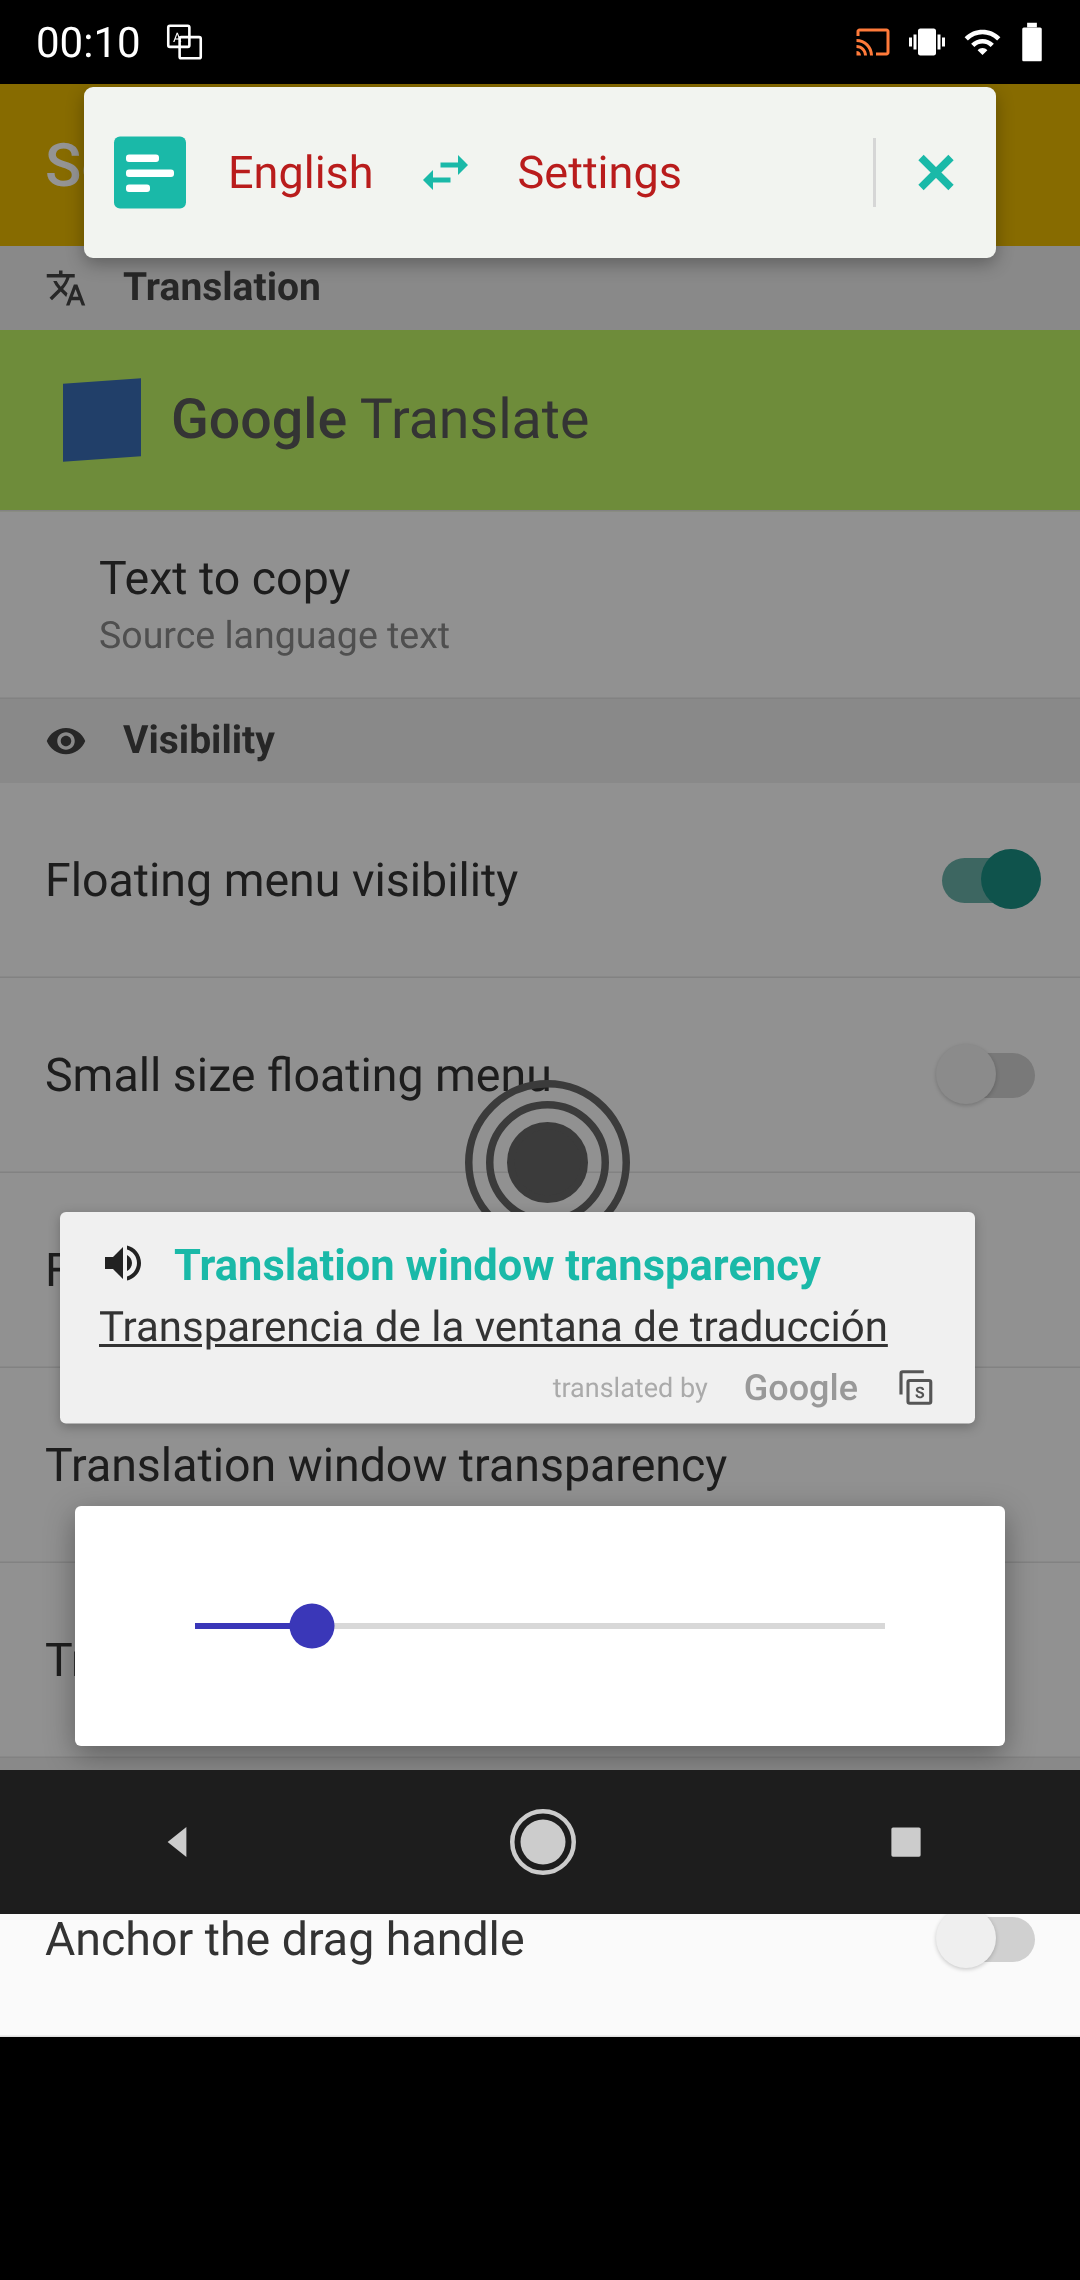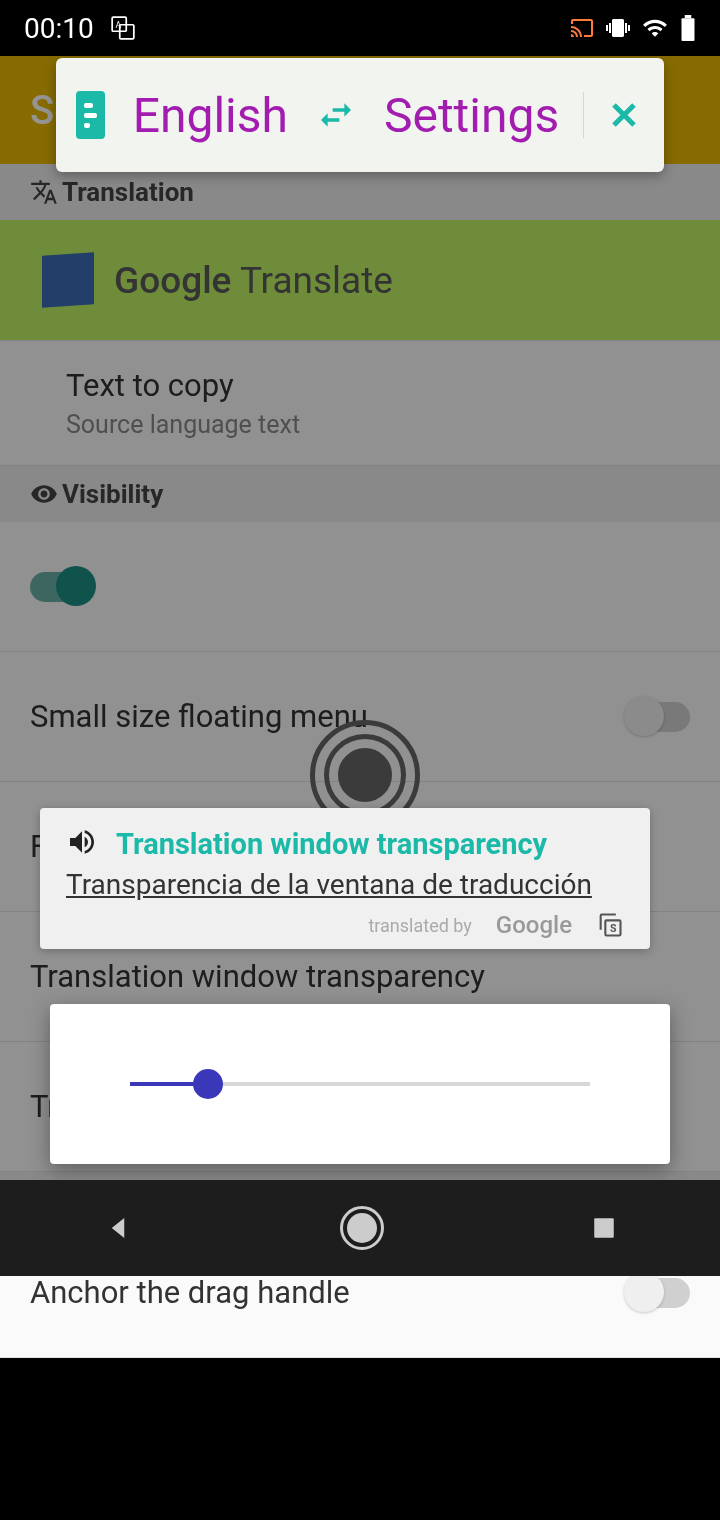--- a/index.html
+++ b/index.html
@@ -12,21 +12,21 @@
   .status-left { display: flex; align-items: center; gap: 16px; }
   .status-right { display: flex; align-items: center; gap: 12px; }
   .status-icon { display: inline-flex; }
   
   
   .bg-page { position: absolute; top: 56px; left: 0; right: 0; bottom: 96px; background: #fafafa; }
   
   .app-bar { height: 108px; background: #e8b800; display: flex; align-items: center; padding: 0 30px; }
   .app-bar-title { font-size: 40px; color: #fff; font-weight: 500; }
   
-  .section-header { height: 56px; background: #ededed; display: flex; align-items: center; padding: 0 30px; gap: 4px; font-size: 26px; font-weight: 700; color: #444; }
+  .section-header { height: 56px; background: #ededed; display: flex; align-items: center; padding: 0 30px; gap: 24px; font-size: 26px; font-weight: 700; color: #444; }
   
   .setting-row { background: #fafafa; padding: 26px 30px; display: flex; align-items: center; justify-content: space-between; border-bottom: 1px solid #e0e0e0; }
   .setting-title { font-size: 31px; color: #333; }
   .setting-sub { font-size: 25px; color: #888; margin-top: 6px; }
   .setting-text { display: flex; flex-direction: column; margin-left: 36px; }
   .google-translate-row { padding: 34px 42px; display: flex; align-items: center; gap: 20px; border-bottom: 1px solid #e0e0e0; background: #bef264; }
   .gt-logo { width: 52px; height: 52px; background: #3a6db5; position: relative; display: inline-block; transform: skewY(-4deg); }
   .gt-text { font-size: 37px; color: #5a5a5a; }
   .gt-text .bold { font-weight: 500; }
   
@@ -43,21 +43,21 @@
   .r2 { left: 14px; top: 14px; width: 82px; height: 82px; }
   .r3 { left: 28px; top: 28px; width: 54px; height: 54px; background: #666; }
   
   
   .dim { position: absolute; top: 0; left: 0; right: 0; bottom: 0; background: rgba(0,0,0,0.42); z-index: 20; }
   
   
   .translate-bar { position: absolute; top: 58px; left: 56px; right: 56px; height: 114px; background: #f2f4f0; border-radius: 6px; box-shadow: 0 4px 12px rgba(0,0,0,0.3); z-index: 50; display: flex; align-items: center; padding: 0 20px; }
   .tb-flag { width: 48px; height: 48px; background: #1ab9a8; border-radius: 4px; margin-right: 28px; display: flex; flex-direction: column; justify-content: center; align-items: flex-start; padding: 8px; gap: 5px; }
   .tb-flag-line { height: 5px; background: #fff; border-radius: 2px; }
-  .tb-lang { font-size: 48px; color: #a21caf; }
+  .tb-lang { font-size: 30px; color: #b91c1c; }
   .tb-swap { margin: 0 28px; color: #1ab9a8; display: flex; align-items: center; }
   .tb-divider { width: 2px; height: 46px; background: #d6d6d6; margin: 0 20px 0 24px; }
   .tb-close { color: #1ab9a8; display: flex; align-items: center; }
   .tb-spacer { flex: 1; }
   
   
   .trans-card { position: absolute; top: 808px; left: 40px; right: 70px; background: #f0f0f0; border-radius: 4px; box-shadow: 0 2px 8px rgba(0,0,0,0.25); z-index: 50; padding: 18px 26px 10px; }
   .trans-top { display: flex; align-items: center; gap: 18px; }
   .trans-src { font-size: 29px; font-weight: 700; color: #1ab9a8; }
   .trans-dst { font-size: 28px; color: #333; margin-top: 6px; margin-left: 0; text-decoration: underline; }
@@ -143,20 +143,21 @@
     </div>
 
     <div class="section-header">
       <svg width="28" height="28" viewBox="0 0 24 24" fill="#444">
           <path d="M12 4.5C7 4.5 2.73 7.61 1 12c1.73 4.39 6 7.5 11 7.5s9.27-3.11 11-7.5c-1.73-4.39-6-7.5-11-7.5zM12 17c-2.76 0-5-2.24-5-5s2.24-5 5-5 5 2.24 5 5-2.24 5-5 5zm0-8c-1.66 0-3 1.34-3 3s1.34 3 3 3 3-1.34 3-3-1.34-3-3-3z"></path>
         </svg>
       <span>Visibility</span>
     </div>
 
     <div class="setting-row" style="height:130px">
+      <span class="setting-title">Floating menu visibility</span>
       <span class="switch switch-on"></span>
     </div>
 
     <div class="setting-row" style="height:130px">
       <span class="setting-title">Small size floating menu</span>
       <span class="switch switch-off"></span>
     </div>
 
     <div class="setting-row" style="height:130px">
       <span class="setting-title">Floating menu transparency</span>

